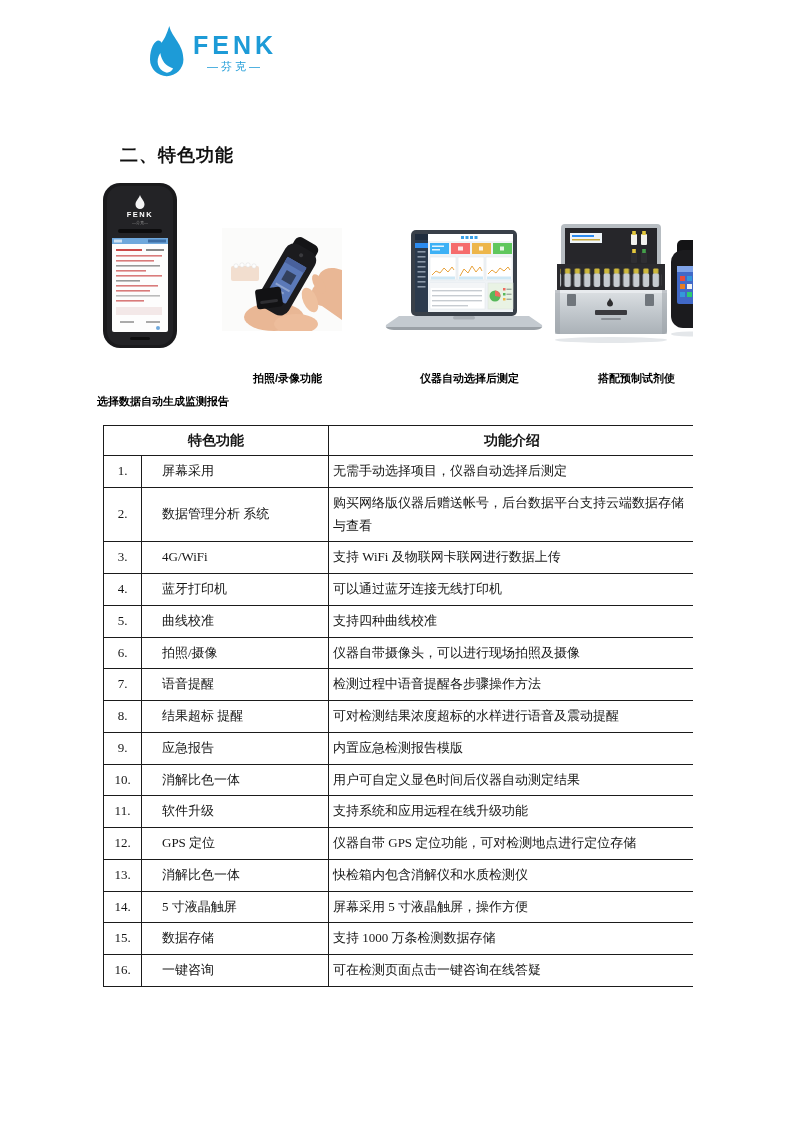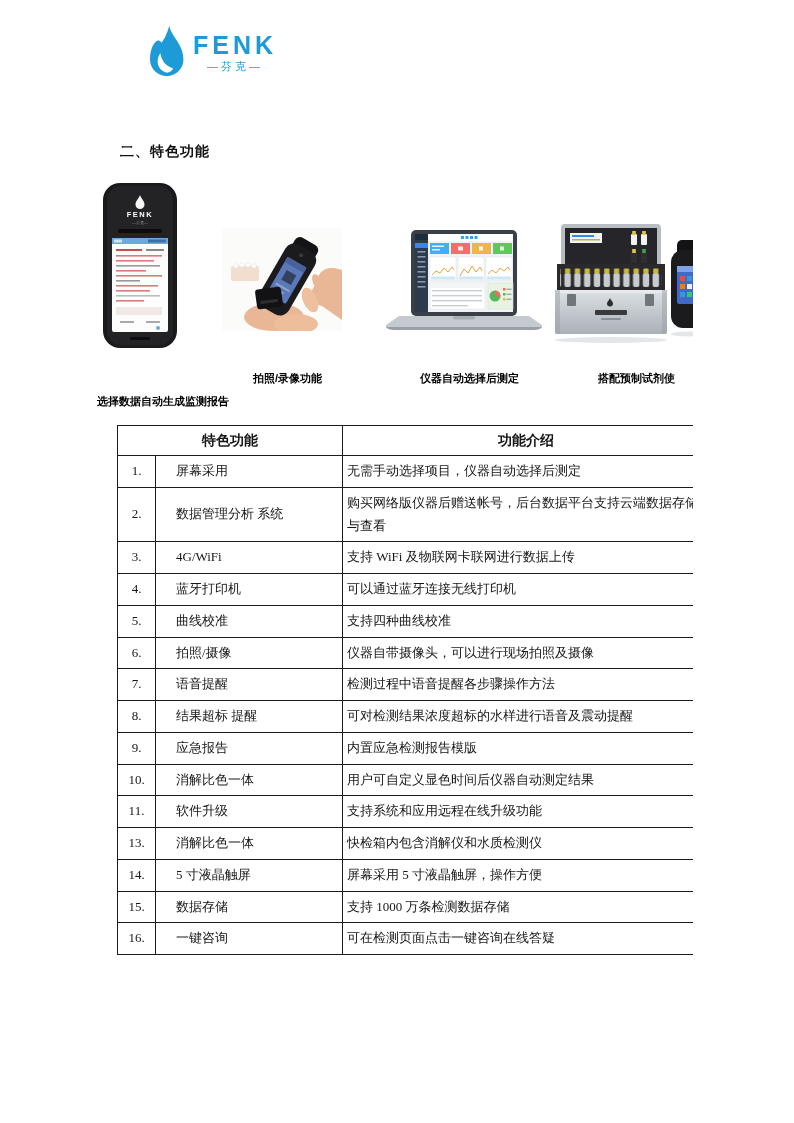--- a/index.html
+++ b/index.html
@@ -6,36 +6,36 @@
   body { background:#ffffff; font-family:"Liberation Sans", sans-serif; }
   .page { position:relative; width:693px; height:1123px; background:#fff; overflow:hidden; }
 
   
   .logo { position:absolute; left:150px; top:26px; display:flex; align-items:center; gap:7px; }
   .logo-txt { display:flex; flex-direction:column; align-items:center; }
   .logo-brand { color:#1d9bd7; font-weight:bold; font-size:25px; letter-spacing:4px; line-height:1.05; }
   .logo-sub { color:#1d9bd7; font-size:11px; letter-spacing:3px; margin-top:1px; }
 
   
-  .heading { position:absolute; left:120px; top:143px; font-size:14px; font-weight:bold; color:#111;
+  .heading { position:absolute; left:120px; top:143px; font-size:18px; font-weight:bold; color:#111;
              font-family:"Liberation Sans", sans-serif; letter-spacing:1px; }
 
   
   figure { position:absolute; }
   .fig1 { left:100px; top:183px; width:80px;  height:165px; }
   .fig2 { left:222px; top:228px; width:120px; height:103px; }
   .fig3 { left:381px; top:230px; width:166px; height:102px; }
   .fig4 { left:553px; top:222px; width:172px; height:124px; }
   figure svg { width:100%; height:100%; display:block; }
 
   .caption { position:absolute; top:371px; font-size:11px; font-weight:bold; color:#000; white-space:nowrap; }
   .cap1 { left:97px;margin-top:23px; }  .cap2 { left:253px; } .cap3 { left:420px; } .cap4 { left:598px; }
 
   
-  table.features { position:absolute; left:117px; top:425px; width:592px; border-collapse:collapse;
+  table.features { position:absolute; left:103px; top:425px; width:592px; border-collapse:collapse;
                    table-layout:fixed; color:#161616; }
   .features th, .features td { border:1px solid #1b1b1b; vertical-align:middle; }
   .features th { height:30px; font-size:14px; font-weight:bold; text-align:center;
                  font-family:"Liberation Sans", sans-serif; }
   .features td { font-size:13px; height:30px; padding:4px 4px; line-height:1.75;
                  font-family:"Liberation Serif", serif; }
   .col-no { width:38px; } .col-feature { width:187px; } .col-desc { width:367px; }
   td.c-no { text-align:center; font-family:"Liberation Serif", serif; }
   td.c-feature { padding-left:20px; }
   td.c-desc { }
@@ -323,20 +323,25 @@
       <td class="c-no">10.</td>
       <td class="c-feature">消解比色一体</td>
       <td class="c-desc">用户可自定义显色时间后仪器自动测定结果</td>
     </tr>
         <tr>
       <td class="c-no">11.</td>
       <td class="c-feature">软件升级</td>
       <td class="c-desc">支持系统和应用远程在线升级功能</td>
     </tr>
         <tr>
+      <td class="c-no">12.</td>
+      <td class="c-feature">GPS 定位</td>
+      <td class="c-desc">仪器自带 GPS 定位功能，可对检测地点进行定位存储</td>
+    </tr>
+        <tr>
       <td class="c-no">13.</td>
       <td class="c-feature">消解比色一体</td>
       <td class="c-desc">快检箱内包含消解仪和水质检测仪</td>
     </tr>
         <tr>
       <td class="c-no">14.</td>
       <td class="c-feature">5 寸液晶触屏</td>
       <td class="c-desc">屏幕采用 5 寸液晶触屏，操作方便</td>
     </tr>
         <tr>

